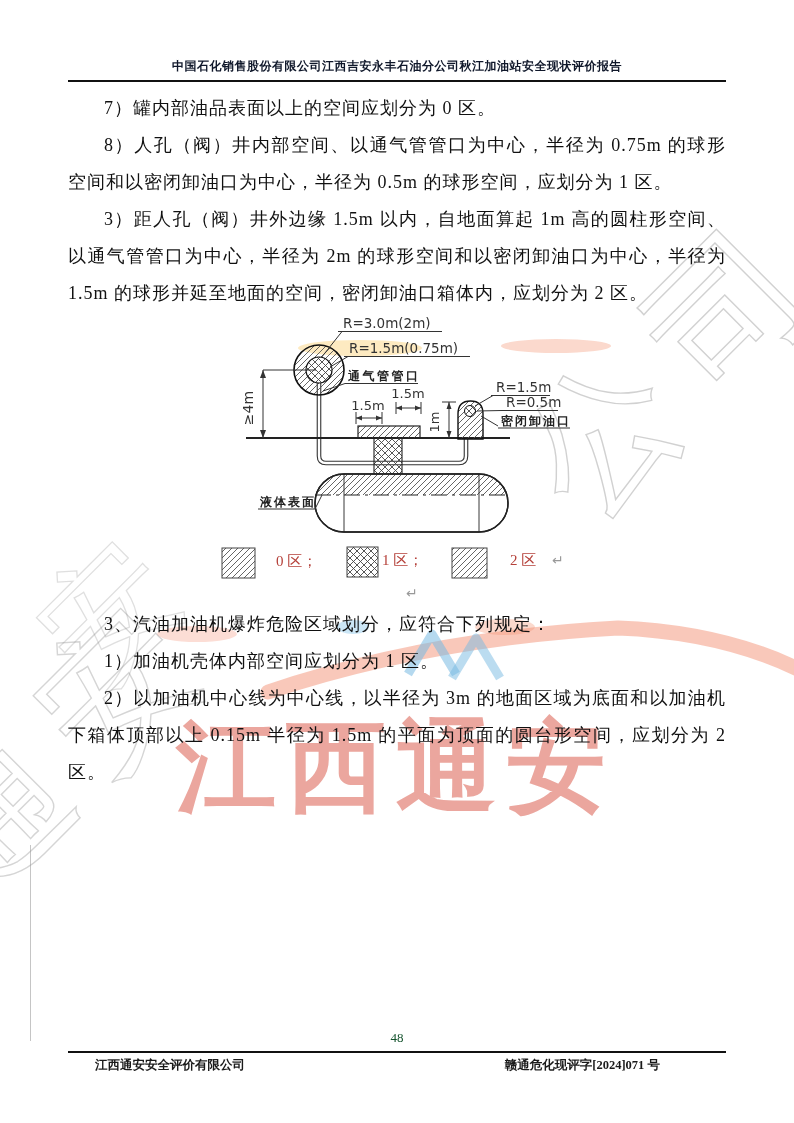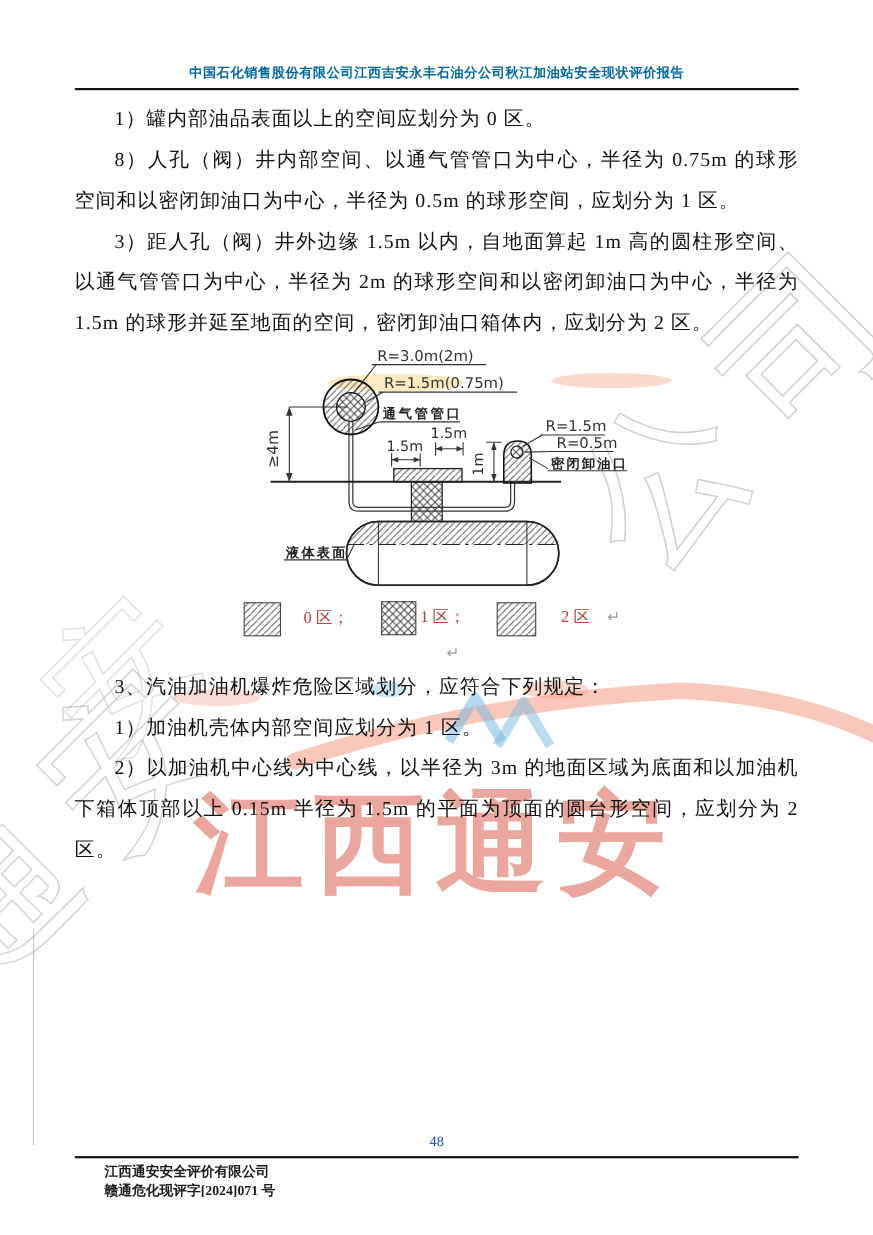--- a/index.html
+++ b/index.html
@@ -10,32 +10,32 @@
   .layer-watermark{position:absolute;inset:0;z-index:0;pointer-events:none;}
   .wm-red-text{
     position:absolute;left:128px;top:718px;z-index:0;
     font-size:100px;font-weight:bold;letter-spacing:10px;line-height:1;
     color:rgba(215,78,62,0.50);white-space:nowrap;pointer-events:none;margin-left:48px;
   }
   .scan-artifact{position:absolute;left:30px;top:845px;width:1px;height:196px;background:rgba(150,150,150,0.55);z-index:0;}
   .layer-content{position:absolute;inset:0;z-index:2;}
   .doc-header{
     position:absolute;top:58px;left:68px;width:658px;text-align:center;
-    font-size:12px;font-weight:bold;letter-spacing:0.5px;color:#0369a1;
+    font-size:12px;font-weight:bold;letter-spacing:0.5px;color:#0f172a;
   }
   .doc-header-line{position:absolute;top:80px;left:68px;width:658px;border-top:2px solid #111;}
   .content{position:absolute;top:90px;left:68px;width:658px;font-size:18px;line-height:37px;}
   .content p{margin:0;text-indent:2em;text-align:justify;letter-spacing:1px;}
   .figure-block{position:relative;height:300px;margin-top:-6px;}
   .figure-svg{position:absolute;left:100px;top:0;}
   .fig-note{font-size:12.5px;line-height:20px;margin:0 0 0 72px;text-indent:0 !important;letter-spacing:0.5px !important;}
   .fig-caption{text-align:center;text-indent:0 !important;font-size:16.5px;letter-spacing:1.5px !important;margin-top:33px !important;margin-bottom:6px !important;line-height:26px;}
-  .page-number{position:absolute;top:1030px;left:0;width:794px;text-align:center;font-size:13px;color:#1d4ed8;}
+  .page-number{position:absolute;top:1030px;left:0;width:794px;text-align:center;font-size:13px;color:#14532d;}
   .footer-line{position:absolute;top:1051px;left:68px;width:658px;border-top:2px solid #111;}
-  .footer-row{position:absolute;top:1057px;left:95px;width:565px;display:flex;justify-content:space-between;font-size:12.5px;font-weight:bold;color:#1a1a1a;flex-direction:column;}
+  .footer-row{position:absolute;top:1057px;left:95px;width:565px;display:flex;justify-content:space-between;font-size:12.5px;font-weight:bold;color:#1a1a1a;}
   svg text{font-family:"DejaVu Sans","Liberation Sans",sans-serif;}
   svg text.cjk{font-family:"Liberation Serif","DejaVu Serif",serif;}
 </style>
 </head>
 <body>
 
 <svg class="layer-watermark" width="794" height="1123" viewBox="0 0 794 1123">
 
   <ellipse cx="360" cy="348" rx="62" ry="8" fill="rgba(250,208,118,0.45)"></ellipse>
   <ellipse cx="556" cy="346" rx="55" ry="7" fill="rgba(246,160,130,0.40)"></ellipse>
@@ -55,21 +55,21 @@
 
 <div class="wm-red-text">江西通安</div>
 <div class="scan-artifact"></div>
 
 <div class="layer-content">
 
   <div class="doc-header">中国石化销售股份有限公司江西吉安永丰石油分公司秋江加油站安全现状评价报告</div>
   <div class="doc-header-line"></div>
 
   <div class="content">
-    <p>1）罐内部油品表面以上的空间应划分为 0 区。</p>
+    <p>7）罐内部油品表面以上的空间应划分为 0 区。</p>
     <p>8）人孔（阀）井内部空间、以通气管管口为中心，半径为 0.75m 的球形空间和以密闭卸油口为中心，半径为 0.5m 的球形空间，应划分为 1 区。</p>
     <p>3）距人孔（阀）井外边缘 1.5m 以内，自地面算起 1m 高的圆柱形空间、以通气管管口为中心，半径为 2m 的球形空间和以密闭卸油口为中心，半径为 1.5m 的球形并延至地面的空间，密闭卸油口箱体内，应划分为 2 区。</p>
 
     <div class="figure-block">
       <svg class="figure-svg" width="500" height="300" viewBox="0 0 500 300">
         <defs>
           <pattern id="hatch" patternUnits="userSpaceOnUse" width="6" height="6">
             <line x1="0" y1="6" x2="6" y2="0" stroke="#555" stroke-width="0.9"></line>
           </pattern>
           <pattern id="cross" patternUnits="userSpaceOnUse" width="7" height="7">

